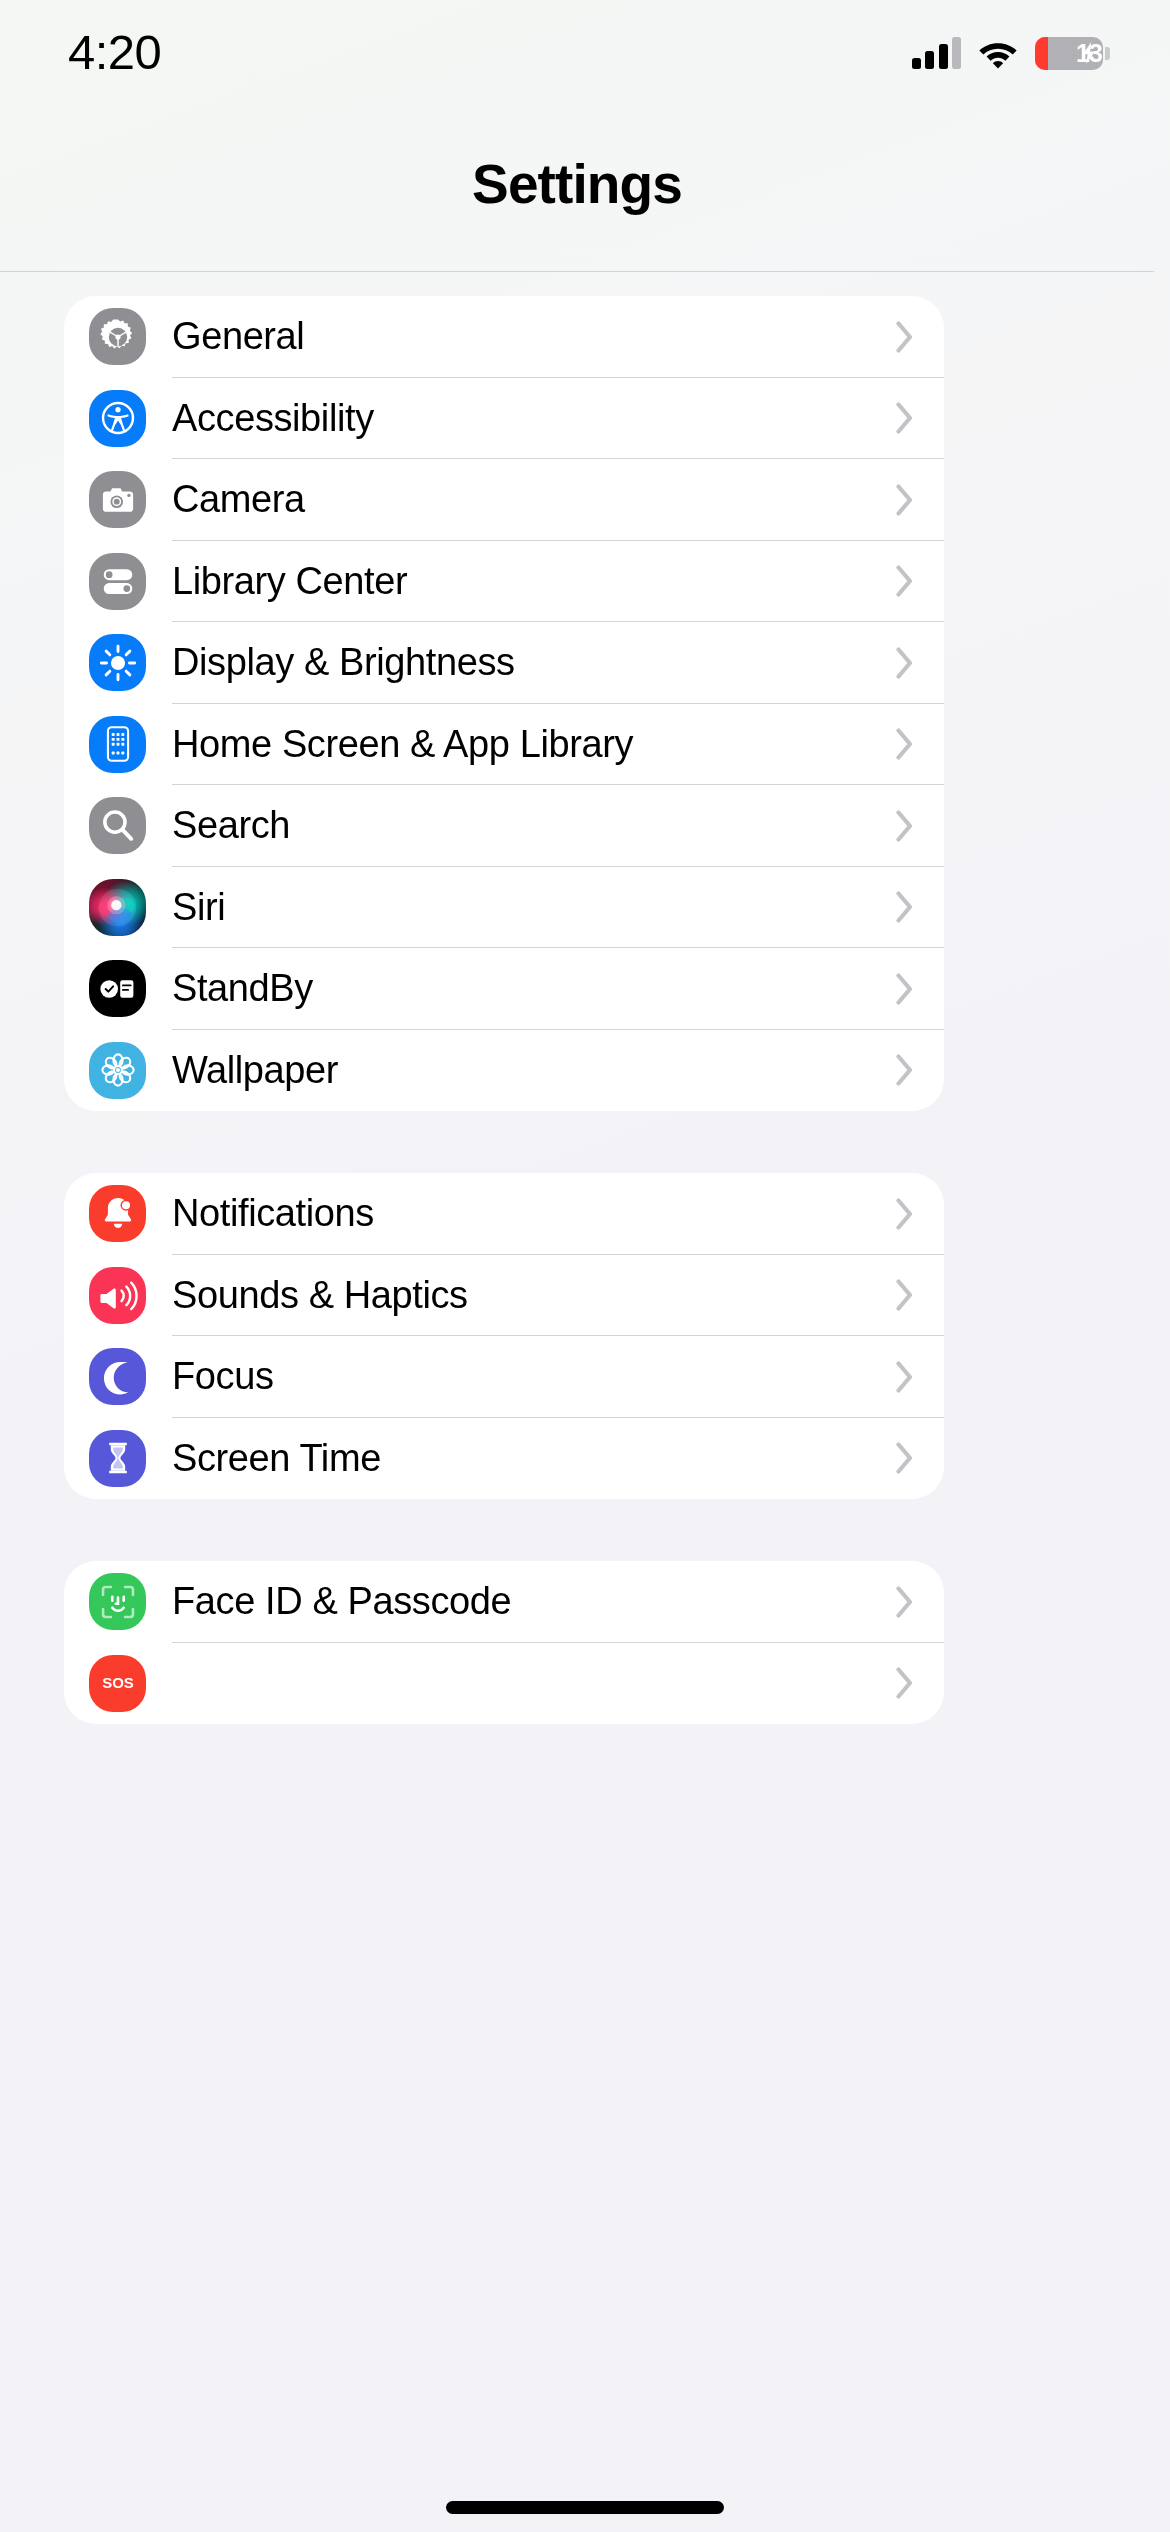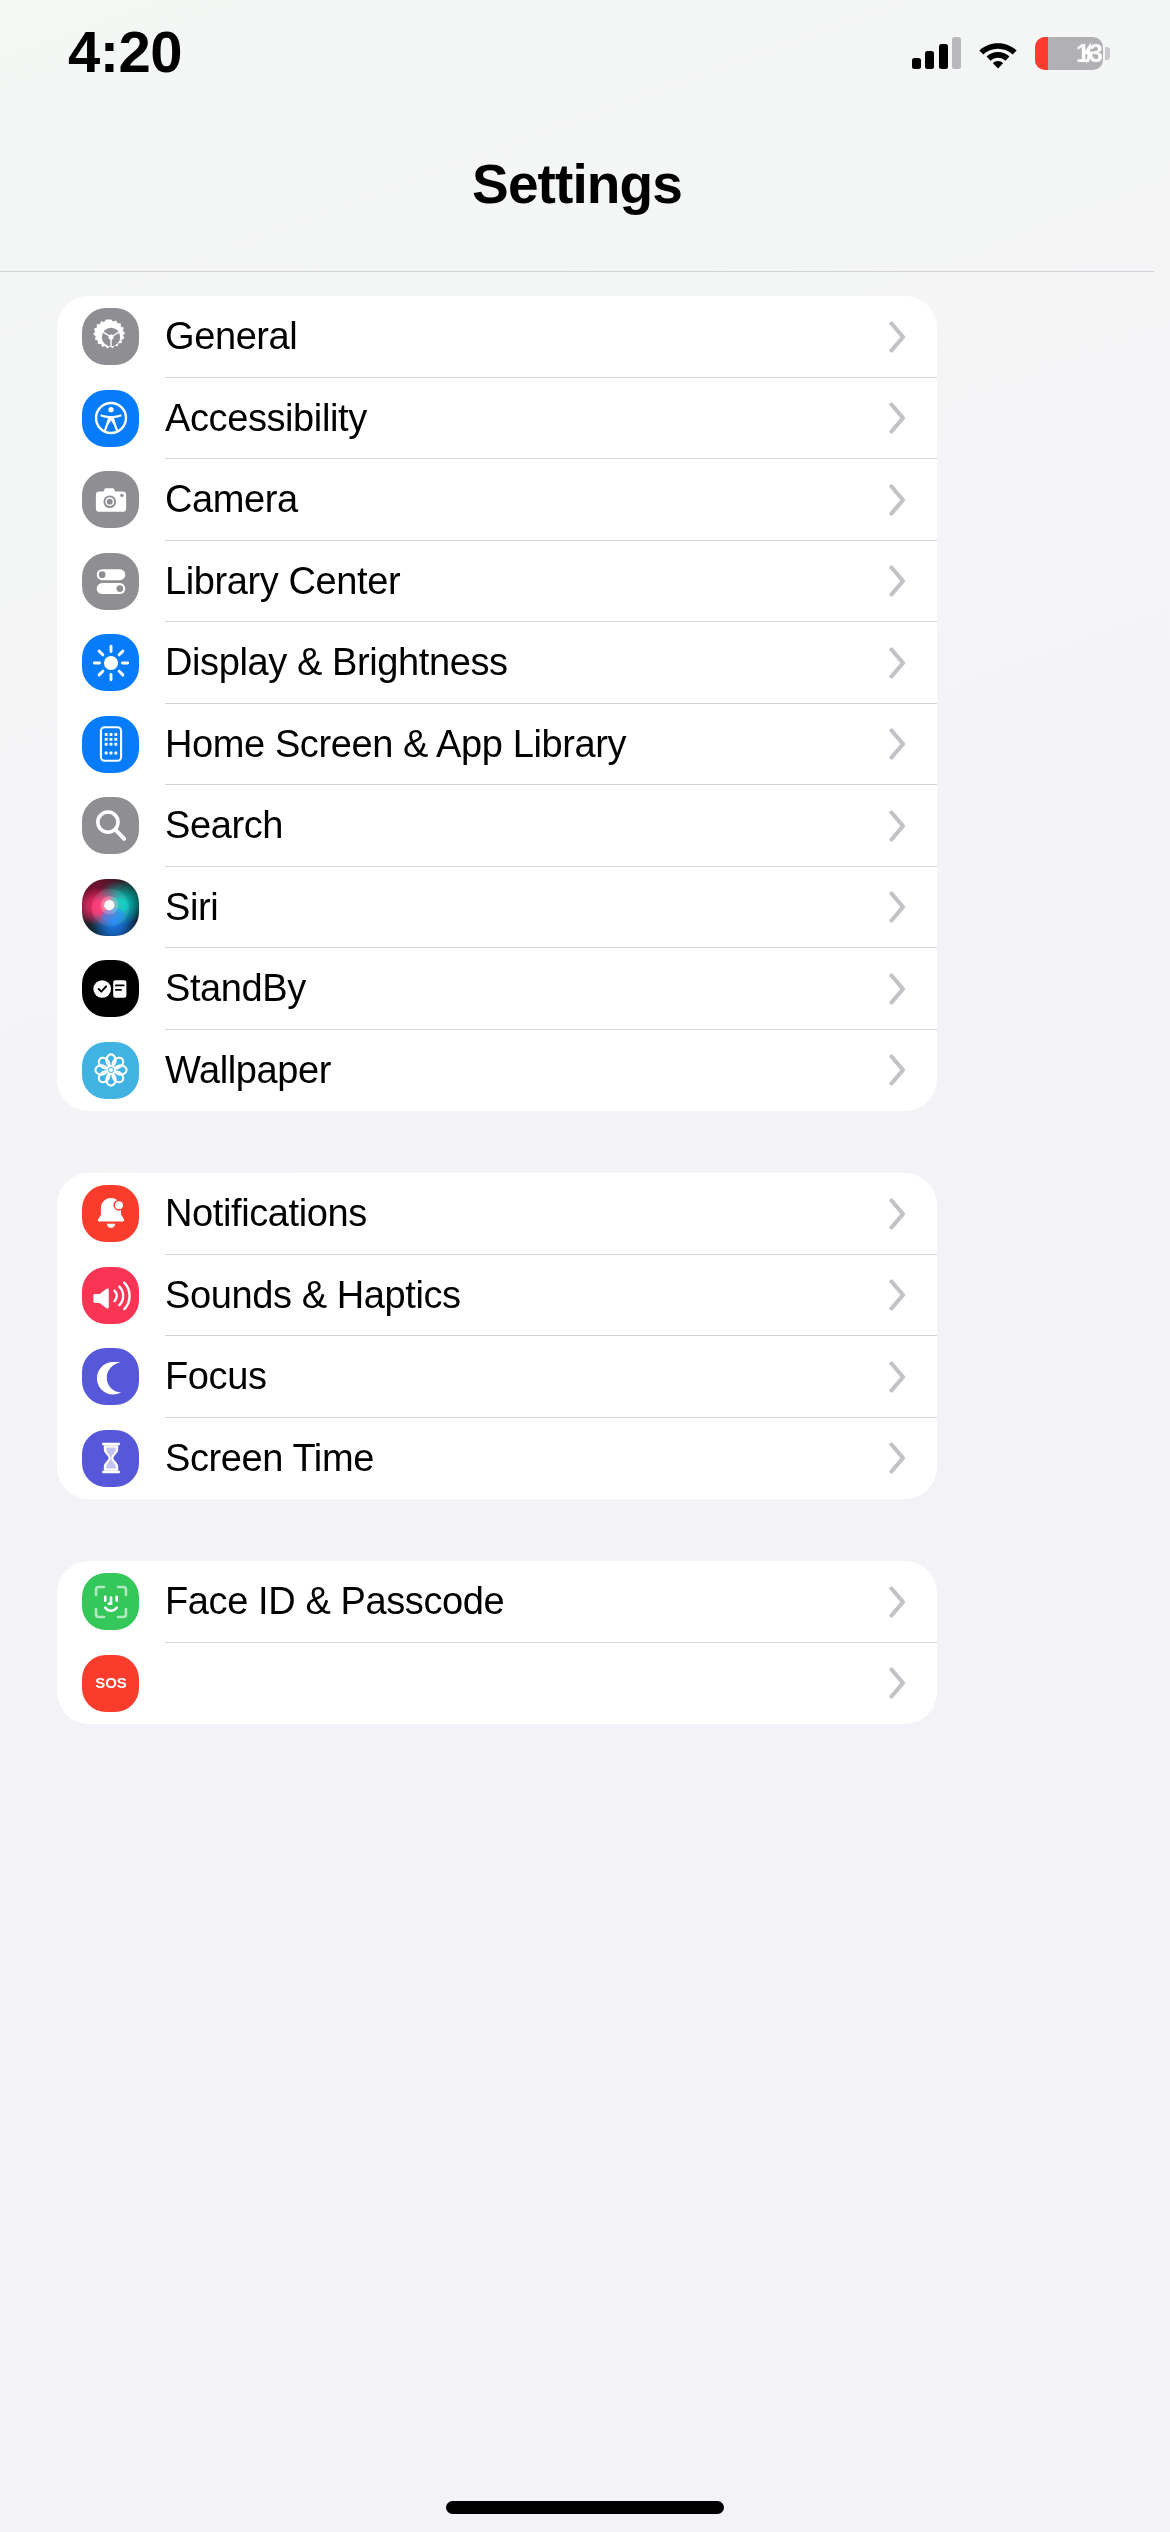--- a/index.html
+++ b/index.html
@@ -18,21 +18,21 @@
 
   
   #statusbar {
     position: absolute; top: 0; left: 0;
     width: 1170px; height: 96px;
     display: flex; align-items: center;
     justify-content: space-between;
     padding: 0 60px 0 68px;
   }
   #clock {
-    font-size: 58px; font-weight: 700; color: #000;
+    font-size: 49px; font-weight: 400; color: #000;
     letter-spacing: -0.5px; line-height: 1;
     margin-top: 8px;
   }
   #status-icons {
     display: flex; align-items: center; gap: 16px;
     margin-top: 10px;
   }
   .sig-bars { display: flex; align-items: flex-end; gap: 4.5px; height: 32px; }
   .sig-bars i { width: 9px; background: #000; border-radius: 2.5px; display: block; }
   .sig-bars i.b1 { height: 11px; }
@@ -74,21 +74,21 @@
     display: flex; align-items: center; justify-content: center;
     border-bottom: 1px solid #d2d2d7;
   }
   #nav-title {
     font-size: 55px; font-weight: 700; color: #000;
     letter-spacing: -0.9px;
   }
 
   
   #content {
-    position: absolute; top: 273px; left: 9px;
+    position: absolute; top: 273px; left: 16px;
     width: 976px; height: 2259px;
   }
   .group {
     margin: 0 48px 62px 48px;
     background: #fff;
     border-radius: 32px;
     overflow: hidden;
   }
   .group.first { margin-top: 23px; }
   .row {

